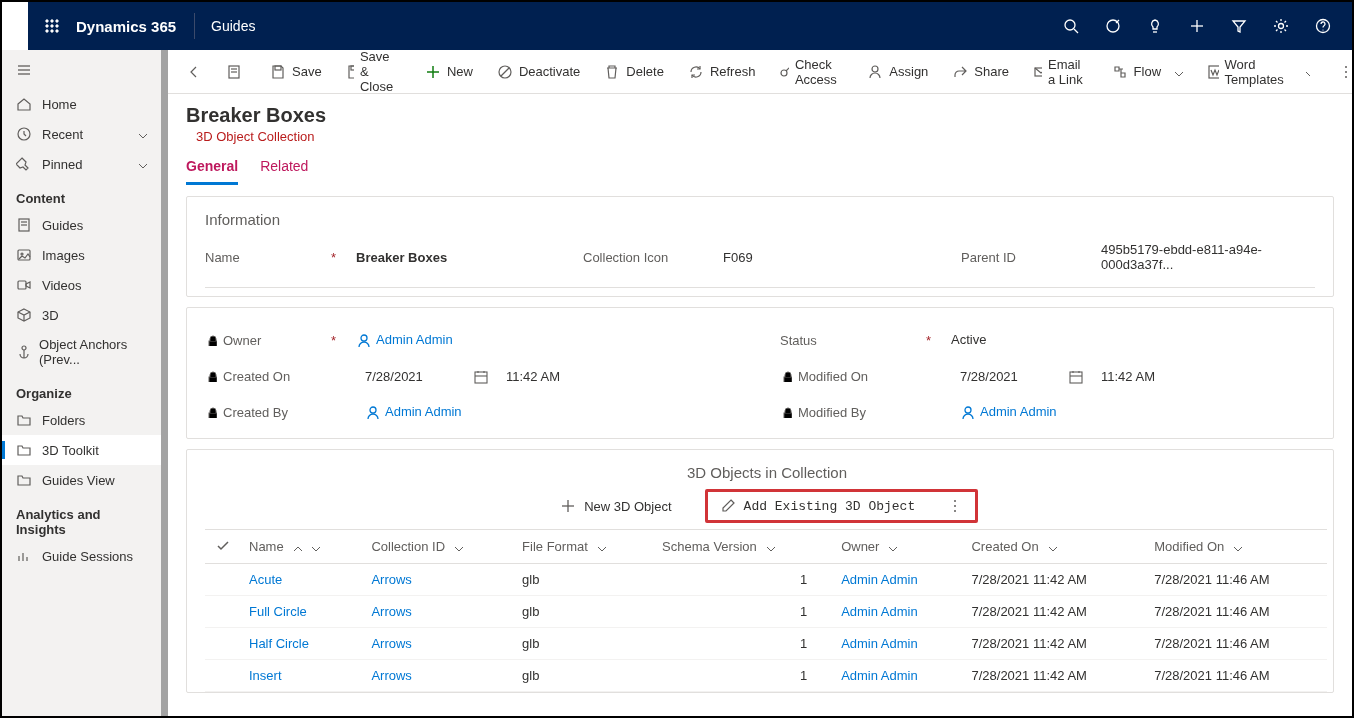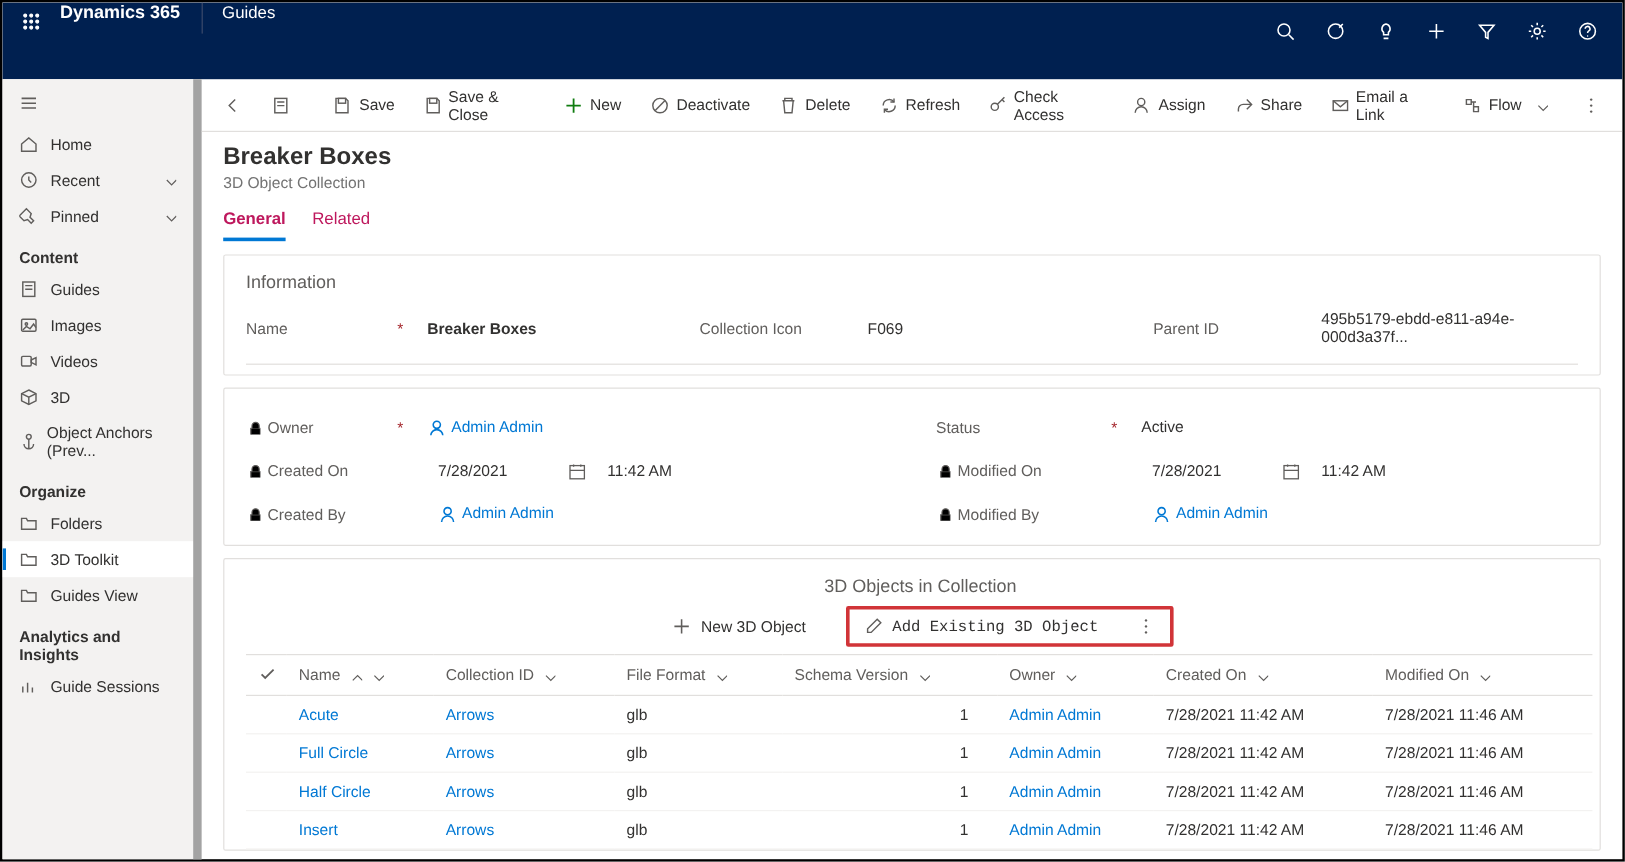--- a/index.html
+++ b/index.html
@@ -1,17 +1,17 @@
 <!DOCTYPE html>
 <html><head>
 <meta charset="utf-8">
 <style>
 * { box-sizing: border-box; margin: 0; padding: 0; }
 body { font-family: "Segoe UI", Arial, sans-serif; font-size: 13px; color: #323130; width: 1354px; height: 718px; overflow: hidden; border: 2px solid #000; }
-.topbar { background: #002050; color: #fff; height: 64px; display: flex; align-items: flex-start; padding: 0 8px; }
+.topbar { background: #002050; color: #fff; height: 48px; display: flex; align-items: center; padding: 0 8px; margin-left: 26px; }
 .topbar .waffle { width: 32px; height: 32px; display:flex; align-items:center; justify-content:center; cursor:pointer; }
 .topbar .brand { font-size: 15px; font-weight: 600; margin-left: 8px; margin-right: 14px; }
 .topbar .divider { width:1px; height:26px; background:#3b4a6b; margin:0 4px; }
 .topbar .appname { font-size: 14px; margin-left: 12px; }
 .topbar .spacer { flex:1; }
 .topbar .ticon { width: 42px; height:48px; display:flex; align-items:center; justify-content:center; cursor:pointer; }
 .topbar svg { stroke:#fff; fill:none; }
 .shell { display:flex; height: calc(718px - 48px - 4px); }
 .sidebar { width: 166px; background:#f3f2f1; border-right:7px solid #a3a3a3; padding-top:4px; overflow:hidden; }
 .sidebar .hamb { padding: 8px 14px; cursor:pointer; }
@@ -22,21 +22,21 @@
 .side-section { padding: 12px 14px 4px; font-size:13px; font-weight:600; color:#323130; }
 .side-item svg { stroke:#605e5c; fill:none; }
 .main { flex:1; display:flex; flex-direction:column; overflow:hidden; }
 .cmdbar { height:44px; border-bottom:1px solid #e1dfdd; display:flex; align-items:center; padding:0 8px; gap:4px; }
 .cmd { display:flex; align-items:center; gap:6px; padding:6px 10px; cursor:pointer; font-size:13px; border-radius:2px; }
 .cmd svg { stroke:#605e5c; fill:none; width:16px; height:16px; }
 .cmd.new svg { stroke:#107c10; }
 .cmd .chev-sm { margin-left:4px; }
 .content { padding: 10px 18px 0 18px; overflow:auto; flex:1; }
 .title { font-size:20px; font-weight:700; }
-.subtitle { font-size:13px; color:#737373; margin-top:2px; }
+.subtitle { font-size:13px; color:#b91c1c; margin-top:2px;margin-left:10px; }
 .tabs { display:flex; gap:22px; margin-top:14px; border-bottom:1px solid transparent; }
 .tab { padding-bottom:8px; font-size:14px; cursor:pointer; color:#be185d; }
 .tab.active { border-bottom:3px solid #0078d4; font-weight:600; }
 .card { border:1px solid #e1dfdd; border-radius:2px; margin-top:10px; padding:14px 18px 8px; }
 .card-title { font-size:15px; color:#605e5c; margin-bottom:10px; }
 .info-row { display:flex; align-items:center; min-height:36px; font-size:13px; }
 .info-grid3 { display:grid; grid-template-columns: 1fr 1fr 1fr; gap:0 24px; }
 .info-grid2 { display:grid; grid-template-columns: 1fr 1fr; gap:0 40px; }
 .field-label { width:120px; color:#605e5c; display:flex; align-items:center; gap:6px; }
 .req { color:#a4262c; margin-left:6px; }
@@ -430,20 +430,29 @@
           <svg stroke-width="1.2">
             <use href="#i-mail"></use>
           </svg>
           <span>Email a Link</span>
         </div>
       <div class="cmd">
           <svg stroke-width="1.2">
             <use href="#i-flow"></use>
           </svg>
           <span>Flow</span>
+          <svg class="chev chev-sm">
+            <use href="#i-chev"></use>
+          </svg>
+        </div>
+      <div class="cmd">
+          <svg stroke-width="1.2">
+            <use href="#i-word"></use>
+          </svg>
+          <span>Word Templates</span>
           <svg class="chev chev-sm">
             <use href="#i-chev"></use>
           </svg>
         </div>
       <div style="flex:1"></div>
       <div class="cmd">
           <svg>
             <use href="#i-more"></use>
           </svg>
         </div>

